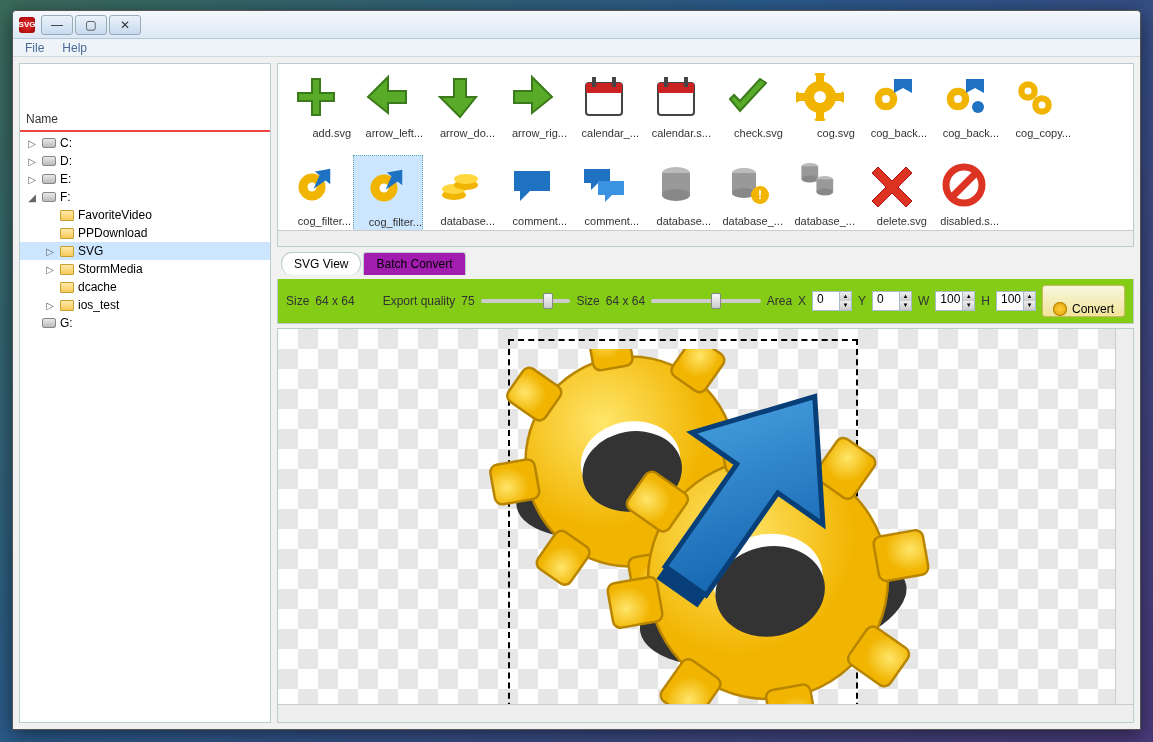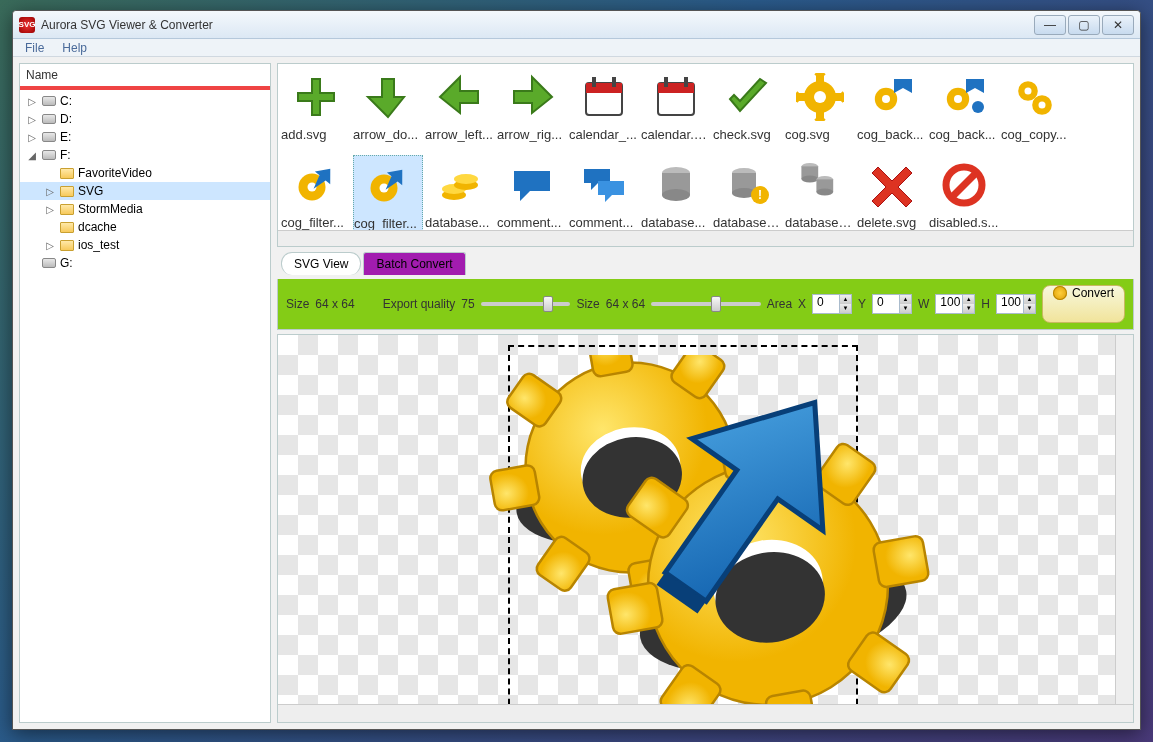--- a/index.html
+++ b/index.html
@@ -8,70 +8,69 @@
 .titlebar { height: 28px; background: linear-gradient(#f4f8fc,#dce8f4); border-bottom: 1px solid #b5c8db; display: flex; align-items: center; padding: 0 6px; border-radius: 4px 4px 0 0; }
 .titlebar .appicon { width: 16px; height: 16px; background: radial-gradient(#e33,#900); border-radius: 3px; margin-right: 6px; display:flex;align-items:center;justify-content:center;color:#fff;font-size:8px;font-weight:bold;}
 .titlebar .title { flex: 1; color: #333; }
 .win-btns { display: flex; gap: 2px; }
 .win-btn { width: 32px; height: 20px; background: linear-gradient(#eaf2fa,#c8dbef); border: 1px solid #9ab; border-radius: 3px; display:flex;align-items:center;justify-content:center;color:#333; cursor:pointer;}
 .win-btn.close { background: linear-gradient(#eaf2fa,#c8dbef); }
 .menubar { height: 18px; background: #eef3f8; border-bottom: 1px solid #d0d8e0; display: flex; align-items: center; padding: 0 4px; gap: 2px;}
 .menubar .menu { padding: 2px 8px; color: #4a6a9a; cursor:pointer;}
 .body { flex: 1; display: flex; min-height: 0; padding: 6px; gap: 6px; }
 .sidebar { width: 252px; background: #fff; border: 1px solid #bcc; display: flex; flex-direction: column; }
-.sidebar-header { padding: 4px 6px; border-bottom: 4px solid #ef4444; color:#333;}
+.sidebar-header { padding: 4px 6px; border-bottom: 2px solid #ef4444; color:#333;margin-top:44px;}
 .tree { flex: 1; overflow: auto; padding: 2px 0; }
 .tree-node { display: flex; align-items: center; height: 18px; padding-left: 6px; cursor:pointer; white-space: nowrap;}
 .tree-node .tw { width: 12px; text-align:center; color:#666; font-size:10px;}
 .tree-node .ic { width:16px;height:16px;margin:0 3px;display:inline-flex;align-items:center;justify-content:center;}
 .drive-ic{background:linear-gradient(#e8e8e8,#bbb);border:1px solid #888;border-radius:2px;width:14px;height:10px;}
 .folder-ic{background:linear-gradient(#ffe9a8,#f7c95b);border:1px solid #c9a030;border-radius:1px;width:14px;height:11px;}
 .tree-node.depth1{padding-left:6px;}
 .tree-node.depth2{padding-left:24px;}
 .tree-node.selected{background:#cde6ff;}
 .main { flex: 1; display: flex; flex-direction: column; min-width:0; gap:4px;}
 .thumbs-wrap{border:1px solid #bcc;background:#fff;height:184px;display:flex;flex-direction:column;}
 .thumbs { flex:1; overflow:hidden; display:flex; flex-wrap:wrap; align-content:flex-start; padding:2px;}
 .thumb { width:70px; height:86px; margin:1px; display:flex; flex-direction:column; align-items:center; cursor:pointer;}
 .thumb.selected{background:#cde6ff;border:1px dotted #6aa;}
 .thumb .timg{width:60px;height:60px;display:flex;align-items:center;justify-content:center;}
-.thumb .tlbl{font-size:13px;color:#333;width:100%;text-align:left;white-space:nowrap;overflow:hidden;text-overflow:ellipsis;}
+.thumb .tlbl{font-size:11px;color:#333;width:100%;text-align:right;white-space:nowrap;overflow:hidden;text-overflow:ellipsis;}
 .thumbs-scroll{height:16px;background:#eee;border-top:1px solid #ccc;}
 .tabs-row{display:flex;align-items:flex-end;height:24px;padding-left:4px;}
 .tab{padding:4px 12px;border:1px solid #bcc;border-bottom:none;background:#a21caf;cursor:pointer;border-radius:3px 3px 0 0;margin-right:2px;}
 .tab.active{background:#fff;border-radius:11px;}
 .toolbar{background:#84cc16;border:1px solid #bcc;border-top:none;padding:6px 8px;display:flex;align-items:center;gap:6px;flex-wrap:nowrap;}
 .toolbar .lbl{color:#333;white-space:nowrap;}
 .slider{width:90px;height:4px;background:#ccc;position:relative;border-radius:2px;}
 .slider .knob{position:absolute;width:10px;height:16px;background:linear-gradient(#f8f8f8,#ccc);border:1px solid #888;border-radius:2px;top:-6px;}
 .num-input{width:40px;height:20px;border:1px solid #abc;background:#fff;text-align:left;padding:0 14px 0 4px;position:relative;}
 .spin{position:absolute;right:0;top:0;width:12px;height:100%;display:flex;flex-direction:column;}
 .spin div{flex:1;background:linear-gradient(#eee,#ccc);border-left:1px solid #abc;font-size:6px;text-align:center;line-height:8px;cursor:pointer;}
-.convert-btn{height:38px;padding:0 10px;background:linear-gradient(#f7f7dd,#f1e49b);border:1px solid #c9b960;border-radius:8px;display:flex;align-items:flex-start;gap:5px;cursor:pointer;margin-left:auto;}
+.convert-btn{height:32px;padding:0 10px;background:linear-gradient(#f7f7dd,#f1e49b);border:1px solid #c9b960;border-radius:3px;display:flex;align-items:flex-end;gap:5px;cursor:pointer;margin-left:auto;}
 .convert-btn .cic{width:14px;height:14px;background:radial-gradient(#ffcf3a,#d99a00);border-radius:50%;box-shadow:0 0 0 1px #b88500 inset;}
 .preview-wrap{flex:1;border:1px solid #bcc;background:#fff;display:flex;min-height:0;}
 .preview{flex:1;position:relative;overflow:hidden;background-image:
  linear-gradient(45deg,#e6e6e6 25%,transparent 25%,transparent 75%,#e6e6e6 75%),
  linear-gradient(45deg,#e6e6e6 25%,transparent 25%,transparent 75%,#e6e6e6 75%);
  background-size:40px 40px;background-position:0 0,20px 20px;background-color:#fff;}
 .sel-rect{position:absolute;border:2px dashed #000;left:230px;top:10px;width:350px;height:390px;}
 .big-svg{position:absolute;left:200px;top:20px;width:530px;height:400px;}
 .vscroll{width:18px;background:#eee;border-left:1px solid #ccc;}
 .hscroll{height:18px;background:#eee;border-top:1px solid #ccc;}
 .preview-main{flex:1;display:flex;flex-direction:column;}
 .preview-inner{flex:1;display:flex;}
 </style>
 </head>
 <body>
 
 <div class="window">
 
   <div class="titlebar">
     <div class="appicon">SVG</div>
-    <div class="title">Aurora SVG Viewer &amp; Converter</div>
     <div class="win-btns">
       <div class="win-btn">—</div>
       <div class="win-btn">▢</div>
       <div class="win-btn close">✕</div>
     </div>
   </div>
 
   <div class="menubar">
     <div class="menu">File</div>
     <div class="menu">Help</div>
@@ -109,20 +108,27 @@
             </span>
             <span>F:</span>
           </div>
           <div class="tree-node depth2">
             <span class="tw"></span>
             <span class="ic">
               <span class="folder-ic"></span>
             </span>
             <span>FavoriteVideo</span>
           </div>
+          <div class="tree-node depth2">
+            <span class="tw"></span>
+            <span class="ic">
+              <span class="folder-ic"></span>
+            </span>
+            <span>PPDownload</span>
+          </div>
           <div class="tree-node depth2 selected">
             <span class="tw">▷</span>
             <span class="ic">
               <span class="folder-ic"></span>
             </span>
             <span>SVG</span>
           </div>
           <div class="tree-node depth2">
             <span class="tw">▷</span>
             <span class="ic">
@@ -161,32 +167,32 @@
               <div class="timg">
                 <svg viewBox="0 0 48 48" width="48" height="48">
                   <path d="M20 6h8v14h14v8H28v14h-8V28H6v-8h14z" fill="#5aaa2a" stroke="#3a7a1a" stroke-width="2"></path>
                 </svg>
               </div>
               <div class="tlbl">add.svg</div>
             </div>
             <div class="thumb">
               <div class="timg">
                 <svg viewBox="0 0 48 48" width="48" height="48">
+                  <path d="M42 18v12H24v10L4 24 24 4v14z" fill="#5aaa2a" stroke="#3a7a1a" stroke-width="2"></path>
+                </svg>
+              </div>
+              <div class="tlbl">arrow_left...</div>
+            </div>
+            <div class="thumb">
+              <div class="timg">
+                <svg viewBox="0 0 48 48" width="48" height="48">
                   <path d="M18 6h12v18h10L24 44 4 24h14z" fill="#5aaa2a" stroke="#3a7a1a" stroke-width="2"></path>
                 </svg>
               </div>
               <div class="tlbl">arrow_do...</div>
-            </div>
-            <div class="thumb">
-              <div class="timg">
-                <svg viewBox="0 0 48 48" width="48" height="48">
-                  <path d="M42 18v12H24v10L4 24 24 4v14z" fill="#5aaa2a" stroke="#3a7a1a" stroke-width="2"></path>
-                </svg>
-              </div>
-              <div class="tlbl">arrow_left...</div>
             </div>
             <div class="thumb">
               <div class="timg">
                 <svg viewBox="0 0 48 48" width="48" height="48">
                   <path d="M6 18v12h18v10l20-16L24 4v14z" fill="#5aaa2a" stroke="#3a7a1a" stroke-width="2"></path>
                 </svg>
               </div>
               <div class="tlbl">arrow_rig...</div>
             </div>
             <div class="thumb">

